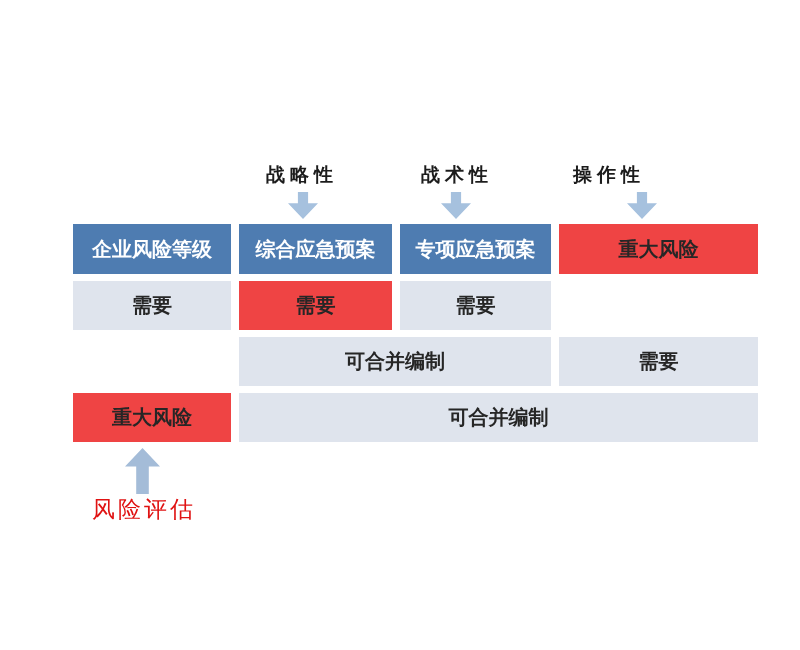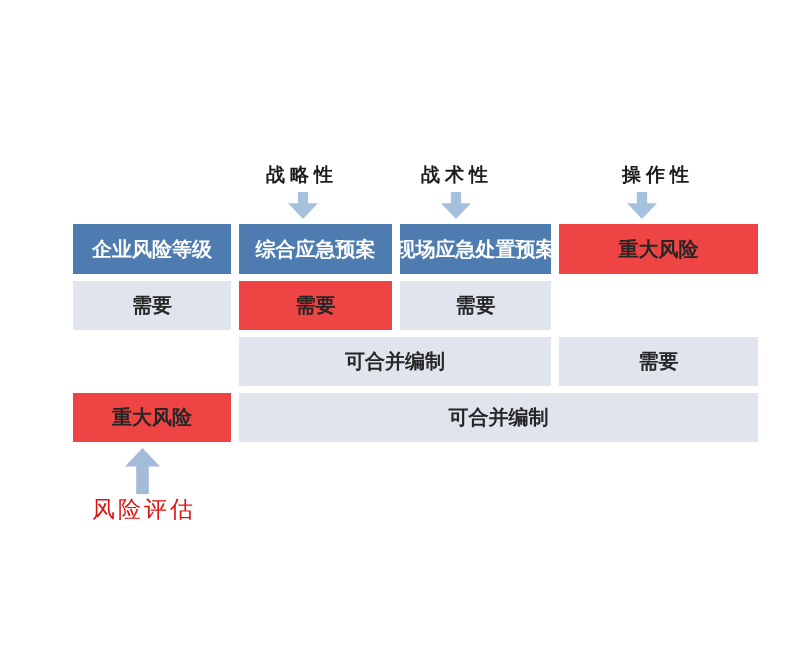--- a/index.html
+++ b/index.html
@@ -93,31 +93,31 @@
     white-space: nowrap;
   }
 </style>
 </head>
 <body>
 
 <div class="canvas">
 
   <div class="top-label" style="left:288px">战略性</div>
   <div class="top-label" style="left:443px">战术性</div>
-  <div class="top-label" style="left:644px">操作性</div>
+  <div class="top-label" style="left:595px">操作性</div>
 
   <div class="down-arrow" style="left:274px"></div>
   <div class="down-arrow" style="left:427px"></div>
   <div class="down-arrow" style="left:613px"></div>
 
   <div class="risk-table">
 
     <div class="cell header">企业风险等级</div>
     <div class="cell header">综合应急预案</div>
-    <div class="cell header">现场应急处置预案</div>
+    <div class="cell header">专项应急预案</div>
 
     <div class="cell dark">重大风险</div>
     <div class="cell light">需要</div>
     <div class="cell dark">需要</div>
     <div class="cell light">需要</div>
 
     <div class="cell light span2">可合并编制</div>
     <div class="cell light">需要</div>
 
     <div class="cell dark">重大风险</div>

